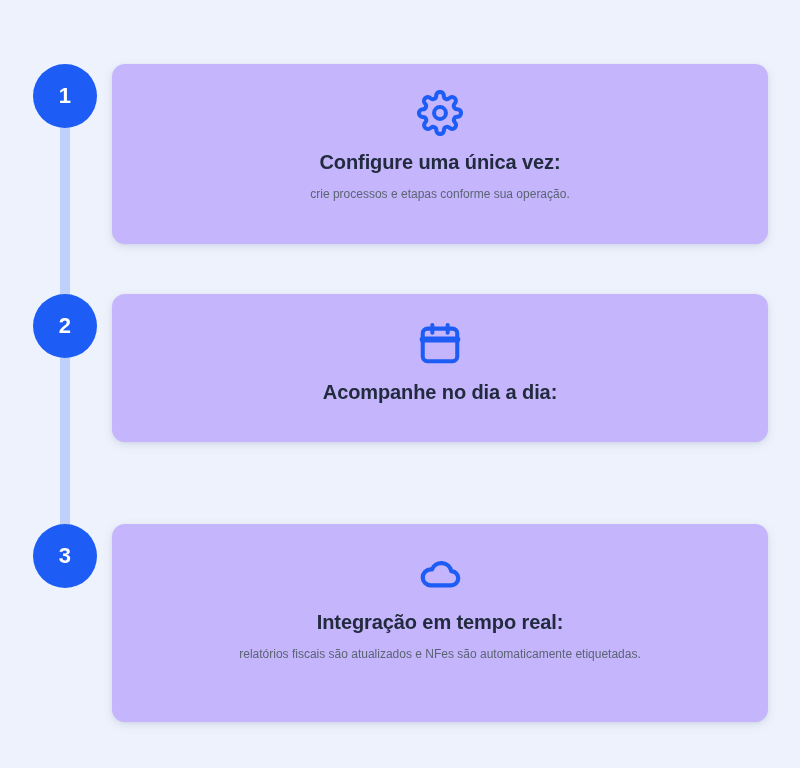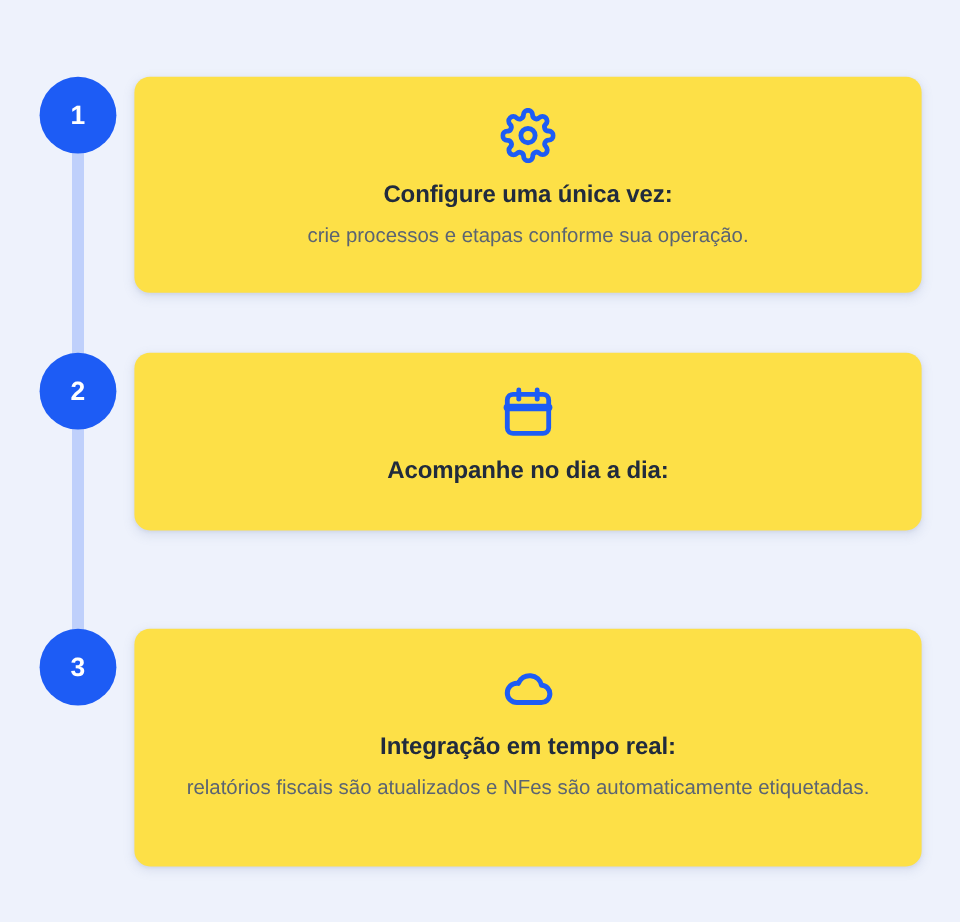--- a/index.html
+++ b/index.html
@@ -61,21 +61,21 @@
     z-index: 2;
     line-height: 1;
     letter-spacing: 0.2px;
   }
 
   .card {
     position: absolute;
     left: 112px;
     width: 656px;
     box-sizing: border-box;
-    background: #fde047;
+    background: #c4b5fd;
     border-radius: 13px;
     box-shadow: 0 3px 10px rgba(100, 116, 160, 0.16),
                 0 1px 3px rgba(100, 116, 160, 0.10);
     padding: 26px 24px 30px 24px;
     text-align: center;
   }
   .card-1 { top: 0px;  height: 180px; }
   .card-2 { top: 0px;  height: 148px; }
   .card-3 { top: 0px;  height: 198px; }
 
@@ -94,21 +94,21 @@
     margin: 0 0 12px 0;
     font-size: 20px;
     font-weight: bold;
     color: #212b3d;
     letter-spacing: -0.1px;
     line-height: 1.2;
   }
 
   .card-desc {
     margin: 0;
-    font-size: 17px;
+    font-size: 12px;
     font-weight: normal;
     color: #5b6472;
     line-height: 1.35;
   }
 </style>
 </head>
 <body>
 
 <div class="timeline">
 

